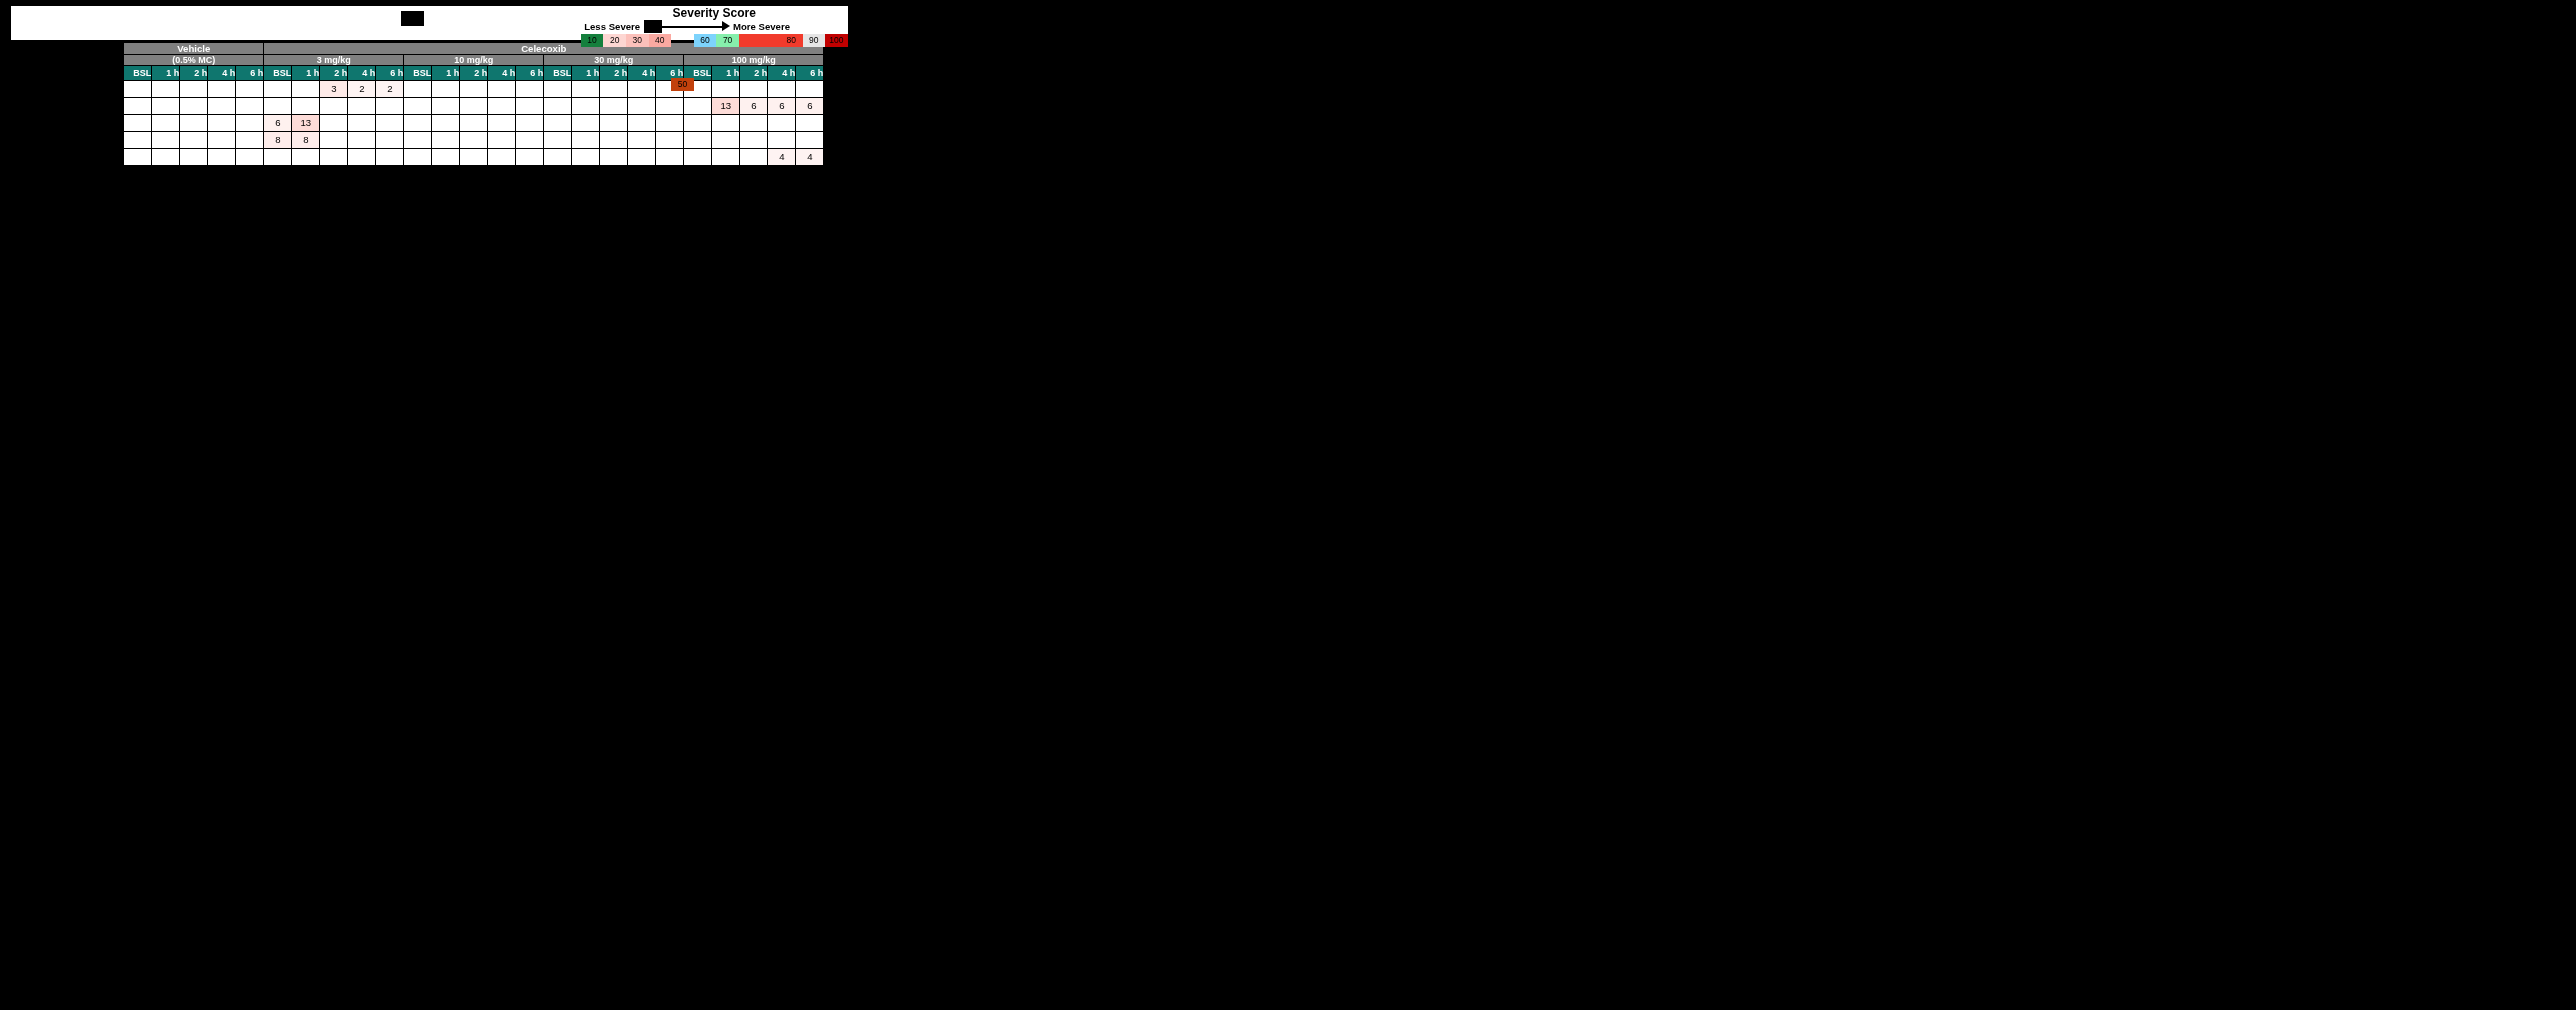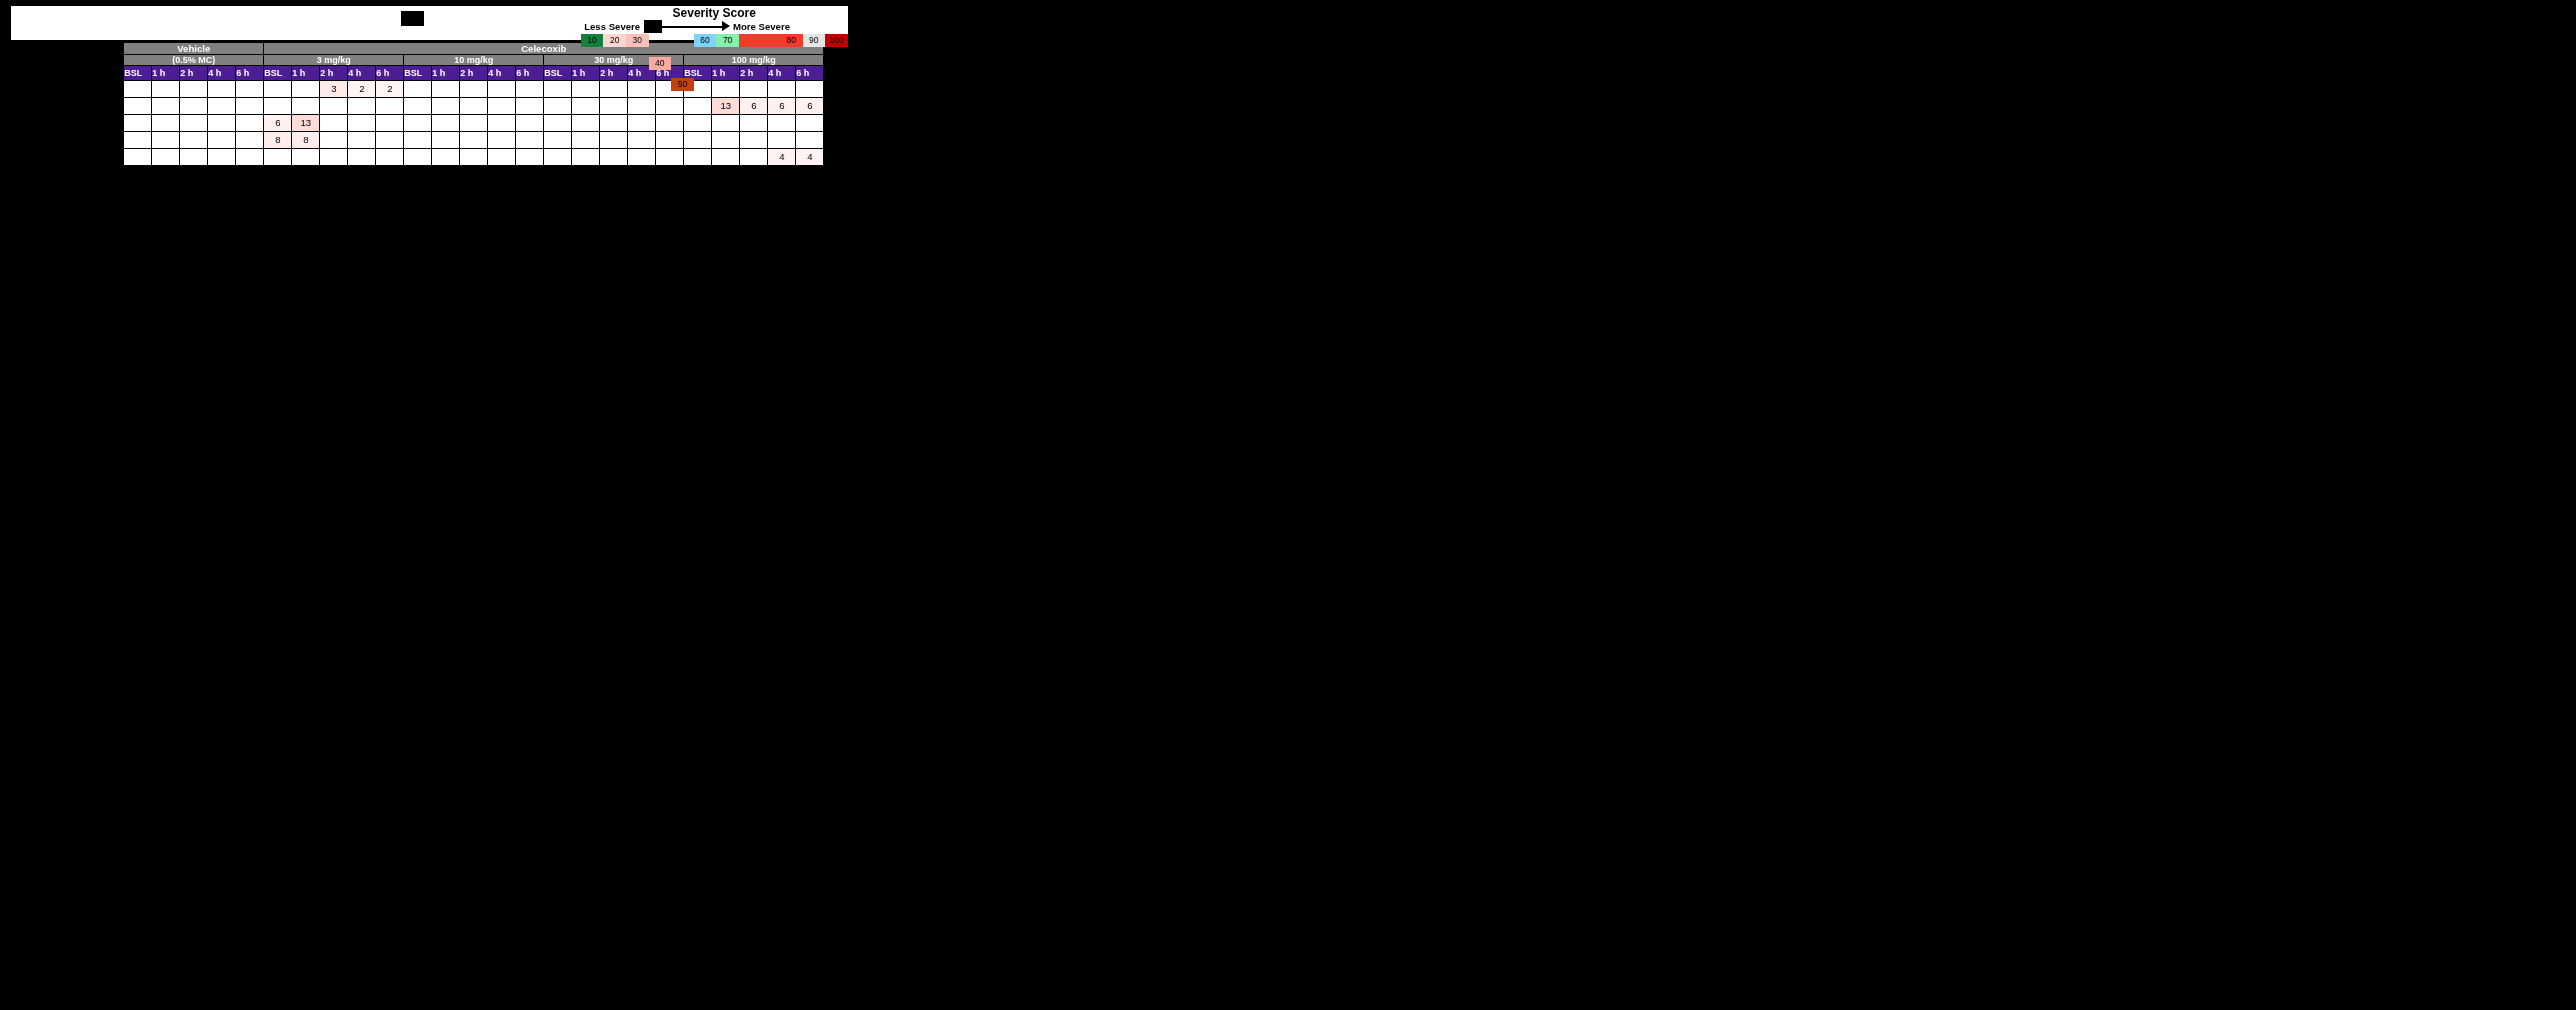--- a/index.html
+++ b/index.html
@@ -13,21 +13,21 @@
   .arrow{position:relative;width:68px;height:13.6px;}
   .arrow:before{content:"";position:absolute;left:0;right:5.7px;top:6.2px;height:1.7px;background:#000;}
   .arrow:after{content:"";position:absolute;right:0;top:1.7px;border-left:8px solid #000;border-top:5.7px solid transparent;border-bottom:5.7px solid transparent;}
   .scale{display:flex;margin-top:1.1px;}
   .scale div{width:22.6px;height:12.4px;line-height:12.4px;text-align:center;font-size:8.5px;color:#000;}
   .topblack{position:absolute;left:390px;top:5.7px;width:22.6px;height:14.7px;background:#000;}
   table{border-collapse:collapse;margin-left:112px;background:#fff;}
   th,td{padding:0;font-size:9.6px;}
   .hdr{background:#808080;color:#fff;font-weight:bold;text-align:center;border:0.6px solid #000;}
   .sub{background:#808080;color:#fff;font-weight:bold;text-align:center;border:0.6px solid #000;font-size:9px;}
-  .tp {background:#4c1d95;color:#fff;font-weight:bold;text-align:left;border:0.6px solid #000;font-size:9px;width:27px;height:13.6px;}
+  .tp {background:#0f766e;color:#fff;font-weight:bold;text-align:right;border:0.6px solid #000;font-size:9px;width:27px;height:13.6px;}
   .c  {border:0.6px solid #000;text-align:center;width:27px;height:16px;background:#fff;color:#000;}
 </style>
 </head>
 <body>
 
 <div class="page">
 
   <div class="topwhite">
     <div class="topblack"></div>
     <div class="legend">
@@ -35,21 +35,21 @@
       <div class="legend-row">
         <span class="lbl">Less Severe</span>
         <span class="blackbox"></span>
         <span class="arrow"></span>
         <span class="lbl">More Severe</span>
       </div>
       <div class="scale" id="scale">
           <div style="background: #15803d;">10</div>
           <div style="background: rgb(253, 214, 210);">20</div>
           <div style="background: rgb(252, 192, 186);">30</div>
-          <div style="background: rgb(251, 169, 161); margin-top: 23px;">40</div>
+          <div style="background: rgb(251, 169, 161);">40</div>
           <div style="background: #c2410c; margin-top: 44px;">50</div>
           <div style="background: #7dd3fc;">60</div>
           <div style="background: #86efac;">70</div>
           <div style="background: rgb(241, 59, 44); padding-left: 41px;">80</div>
           <div style="background: #e5e5e5;">90</div>
           <div style="background: rgb(192, 0, 0);">100</div>
         </div>
     </div>
   </div>
 

